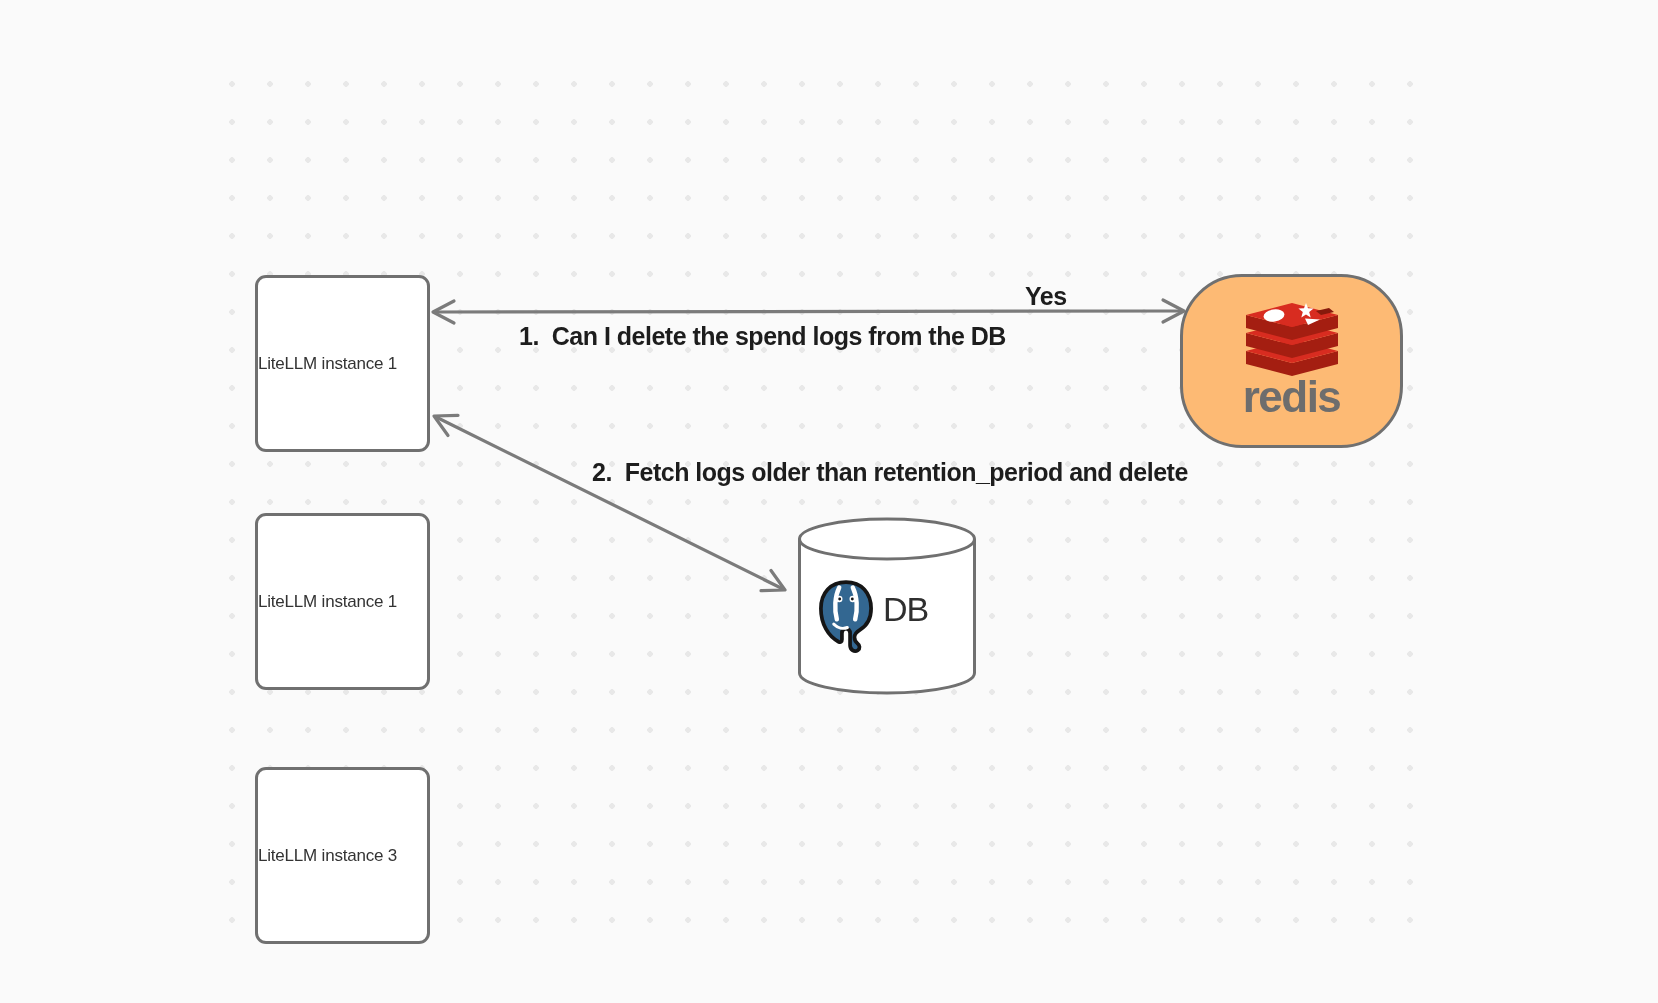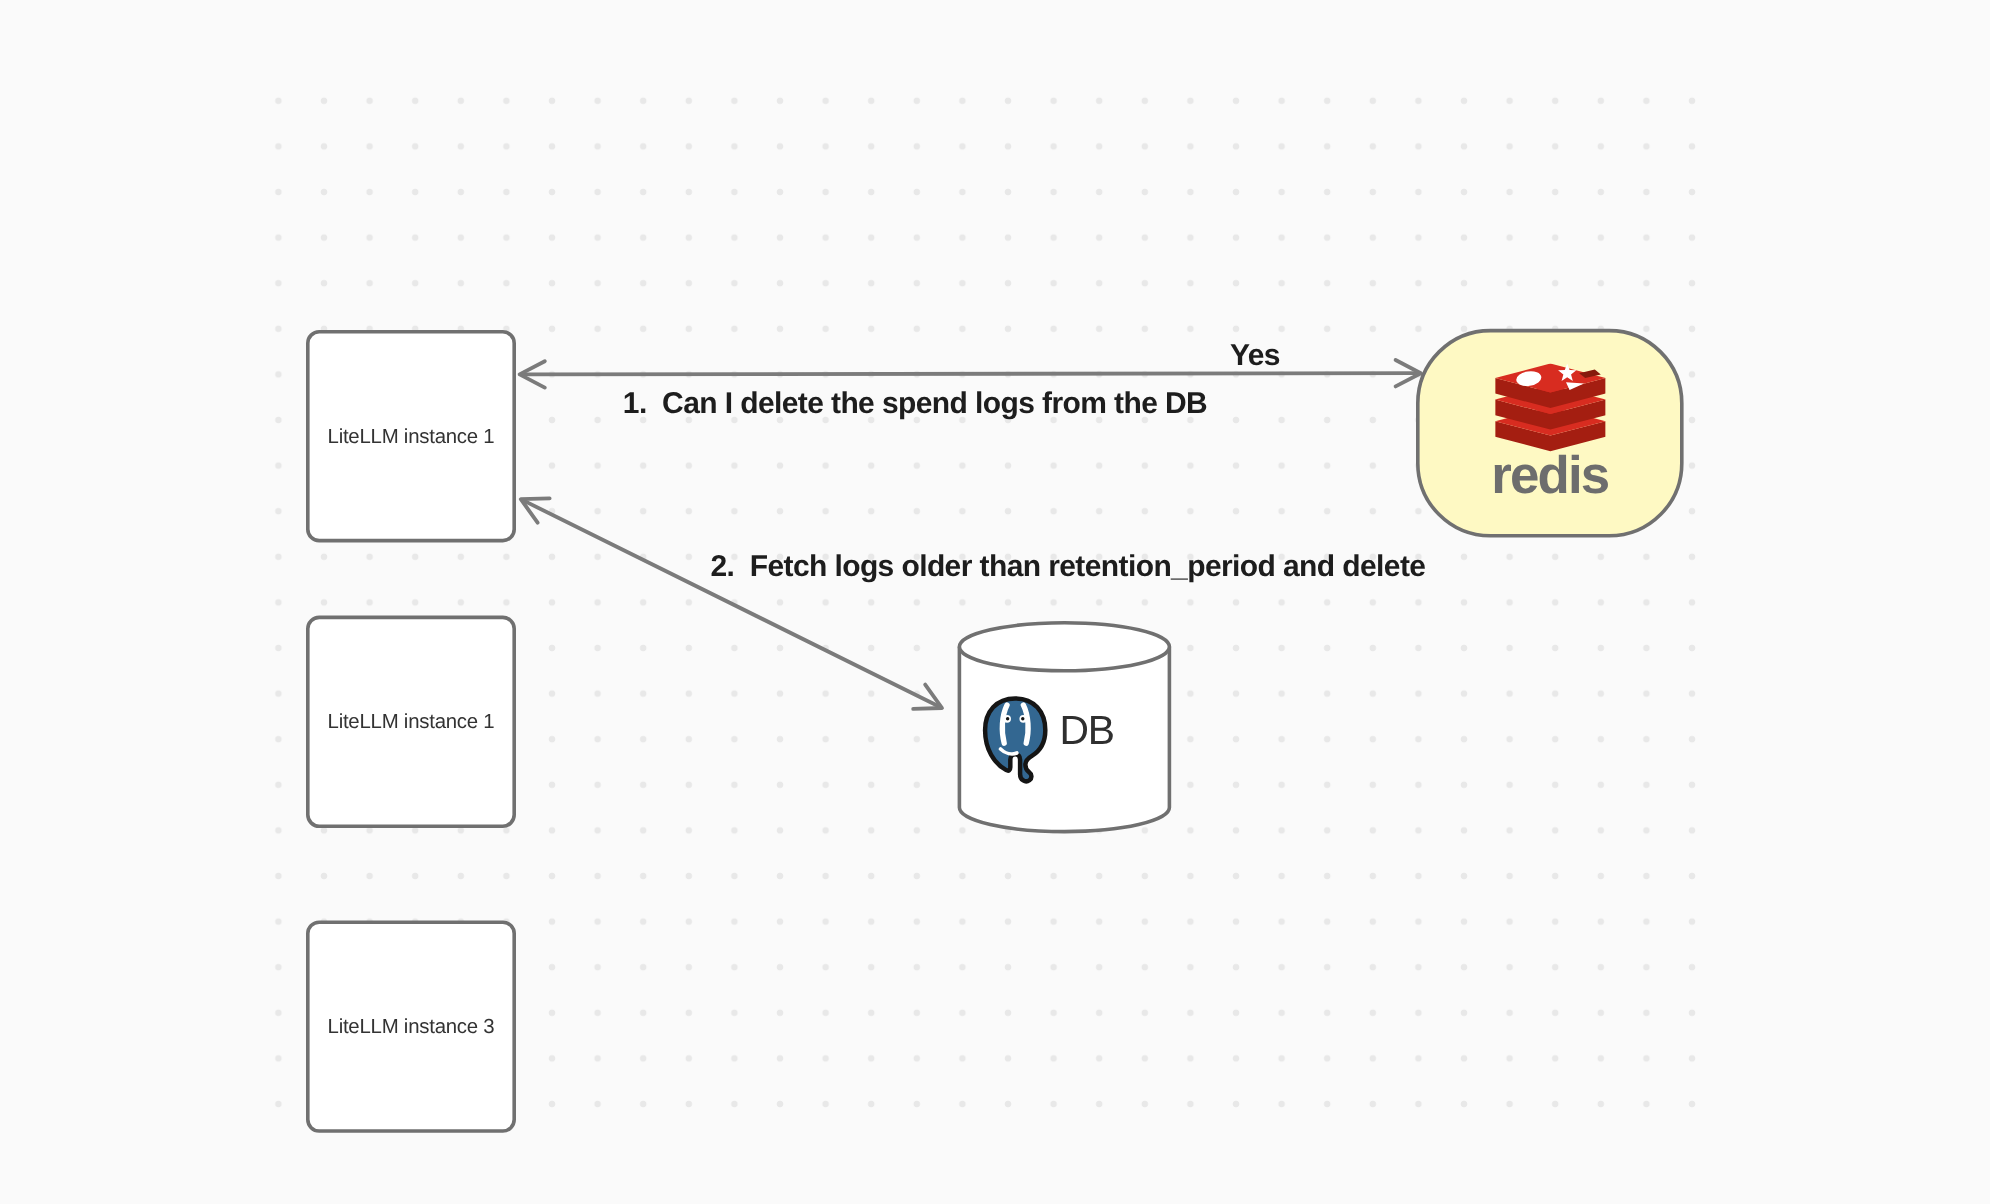--- a/index.html
+++ b/index.html
@@ -10,29 +10,29 @@
   }
   .dotfield{
     position:absolute;left:213px;top:65px;width:1216px;height:874px;
     background-image:radial-gradient(circle, #e8e8e8 2.6px, rgba(232,232,232,0) 3px);
     background-size:38px 38px;
   }
   .arrows{position:absolute;left:0;top:0;z-index:1;}
   .node-box{
     position:absolute;left:255px;width:175px;height:177px;
     background:#ffffff;border:3px solid #707070;border-radius:11px;
-    display:flex;align-items:center;justify-content:center;
+    display:flex;align-items:center;justify-content:flex-start;
     box-sizing:border-box;z-index:2;
   }
   .node-box .box-label{
     font-size:17px;color:#333333;letter-spacing:-0.2px;text-align:center;
   }
   .redis-node{
     position:absolute;left:1180px;top:274px;width:223px;height:174px;
-    background:#fef9c3;border:3px solid #707070;border-radius:62px;
+    background:#fdba74;border:3px solid #707070;border-radius:62px;
     box-sizing:border-box;z-index:2;
     display:flex;flex-direction:column;align-items:center;padding-top:26px;
   }
   .redis-word{
     font-size:44px;font-weight:bold;color:#6d6d6d;letter-spacing:-1.5px;
     line-height:0.9;margin-top:0px;
   }
   .db-node{
     position:absolute;left:797px;top:517px;width:180px;height:178px;z-index:2;
   }

